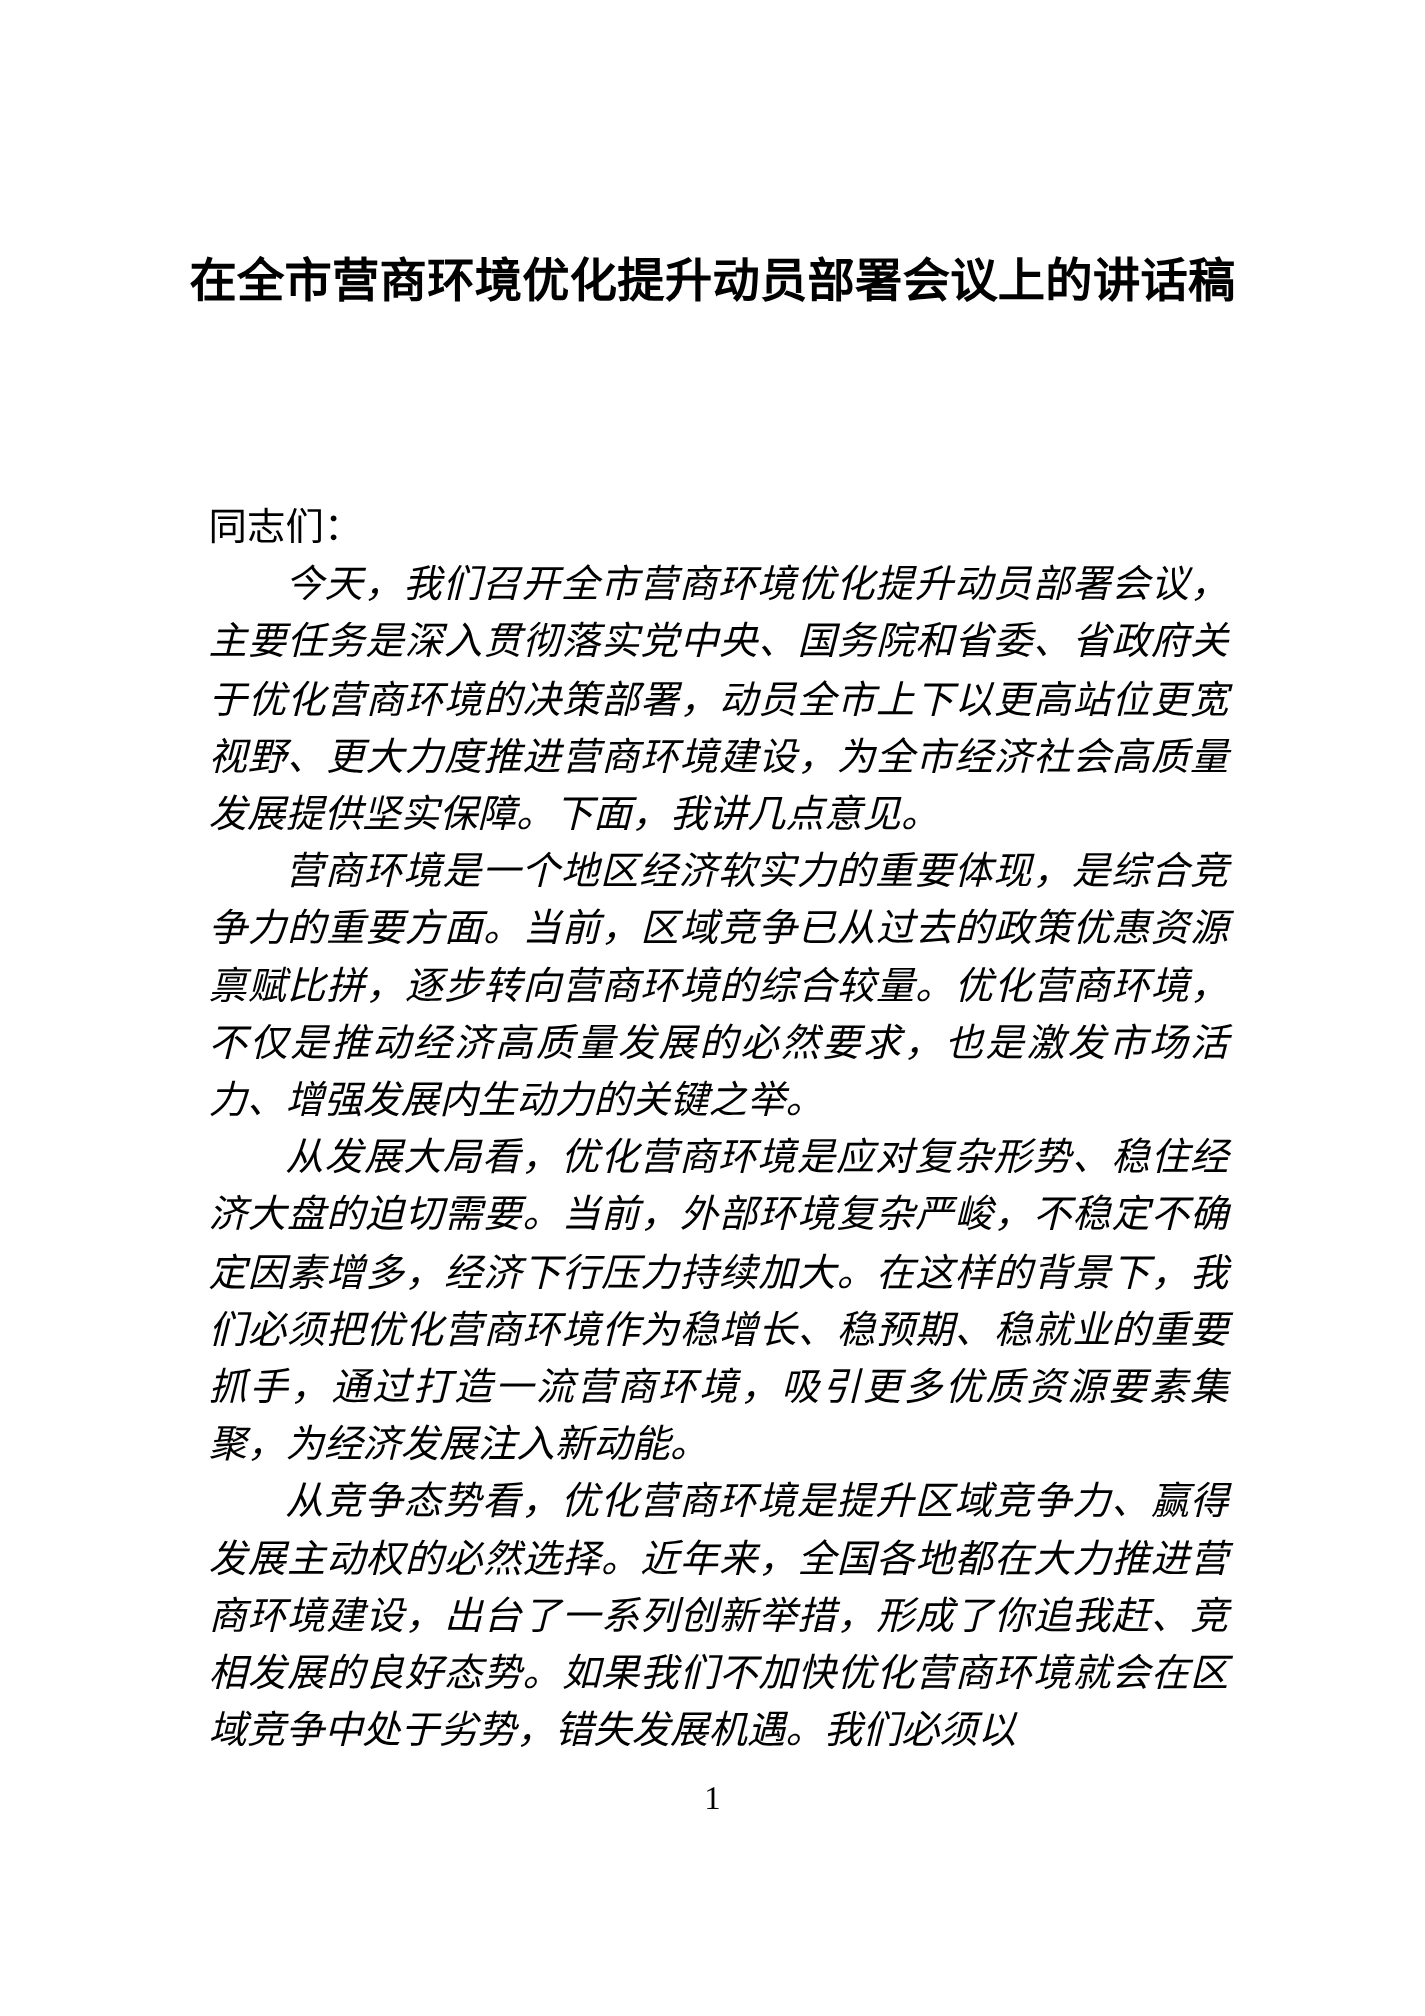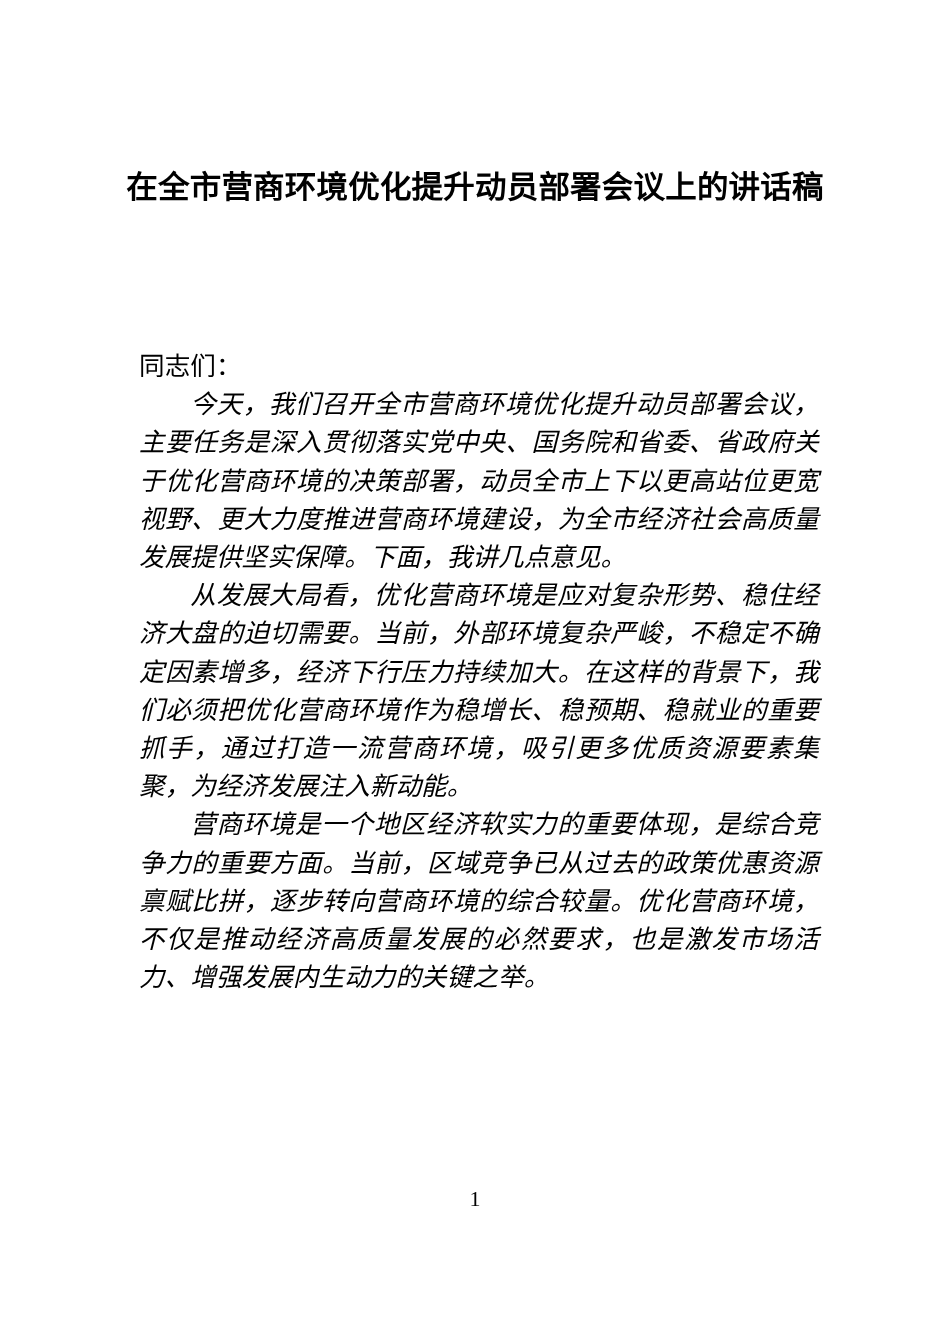--- a/index.html
+++ b/index.html
@@ -75,29 +75,30 @@
 <body>
 
 <div class="page">
 
   <h1 class="doc-title">
     <span>在全市营商环境优化提升动员部署会议上</span><span>的讲话稿</span>
   </h1>
 
   <div class="title-spacer"></div>
 
-  <div class="doc-body" style="top:347px;">
+  <div class="doc-body" style="top:333px;">
 
     <p class="para">同志们：</p>
 
     <p class="para indent">今天，我们召开全市营商环境优化提升动员部署会议，主要任务是深入贯彻落实党中央、国务院和省委、省政府关于优化营商环境的决策部署，动员全市上下以更高站位更宽视野、更大力度推进营商环境建设，为全市经济社会高质量发展提供坚实保障。下面，我讲几点意见。</p>
 
 
+    <p class="para indent">营商环境是一个地区经济软实力的重要体现，是综合竞争力的重要方面。当前，区域竞争已从过去的政策优惠资源禀赋比拼，逐步转向营商环境的综合较量。优化营商环境，不仅是推动经济高质量发展的必然要求，也是激发市场活力、增强发展内生动力的关键之举。</p>
+
     <p class="para indent">从发展大局看，优化营商环境是应对复杂形势、稳住经济大盘的迫切需要。当前，外部环境复杂严峻，不稳定不确定因素增多，经济下行压力持续加大。在这样的背景下，我们必须把优化营商环境作为稳增长、稳预期、稳就业的重要抓手，通过打造一流营商环境，吸引更多优质资源要素集聚，为经济发展注入新动能。</p>
 
-    <p class="para indent">营商环境是一个地区经济软实力的重要体现，是综合竞争力的重要方面。当前，区域竞争已从过去的政策优惠资源禀赋比拼，逐步转向营商环境的综合较量。优化营商环境，不仅是推动经济高质量发展的必然要求，也是激发市场活力、增强发展内生动力的关键之举。</p>
-
+    <p class="para indent">从竞争态势看，优化营商环境是提升区域竞争力、赢得发展主动权的必然选择。近年来，全国各地都在大力推进营商环境建设，出台了一系列创新举措，形成了你追我赶、竞相发展的良好态势。如果我们不加快优化营商环境就会在区域竞争中处于劣势，错失发展机遇。我们必须以</p>
 
   </div>
 
   <div class="page-number">1</div>
 
 </div>
 
 </body></html>

